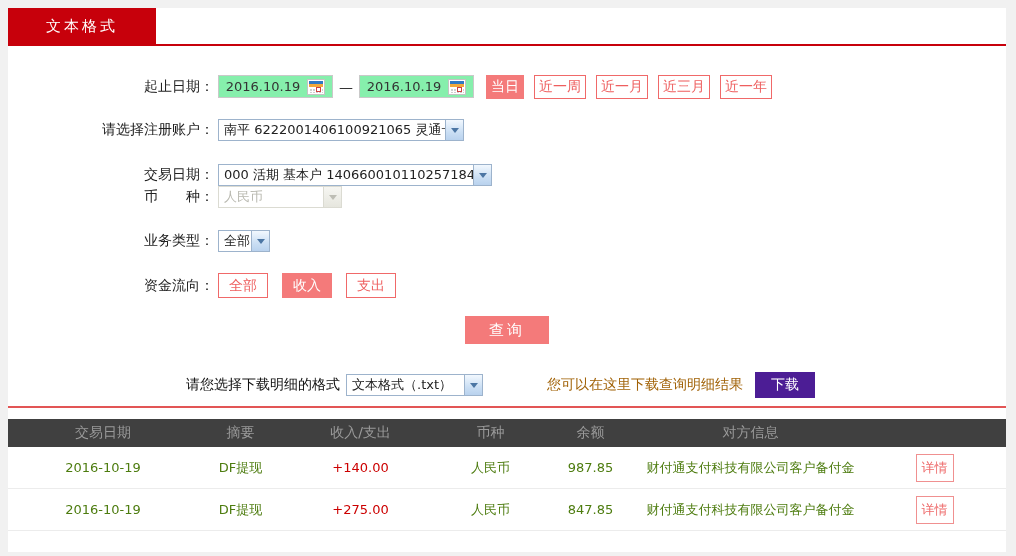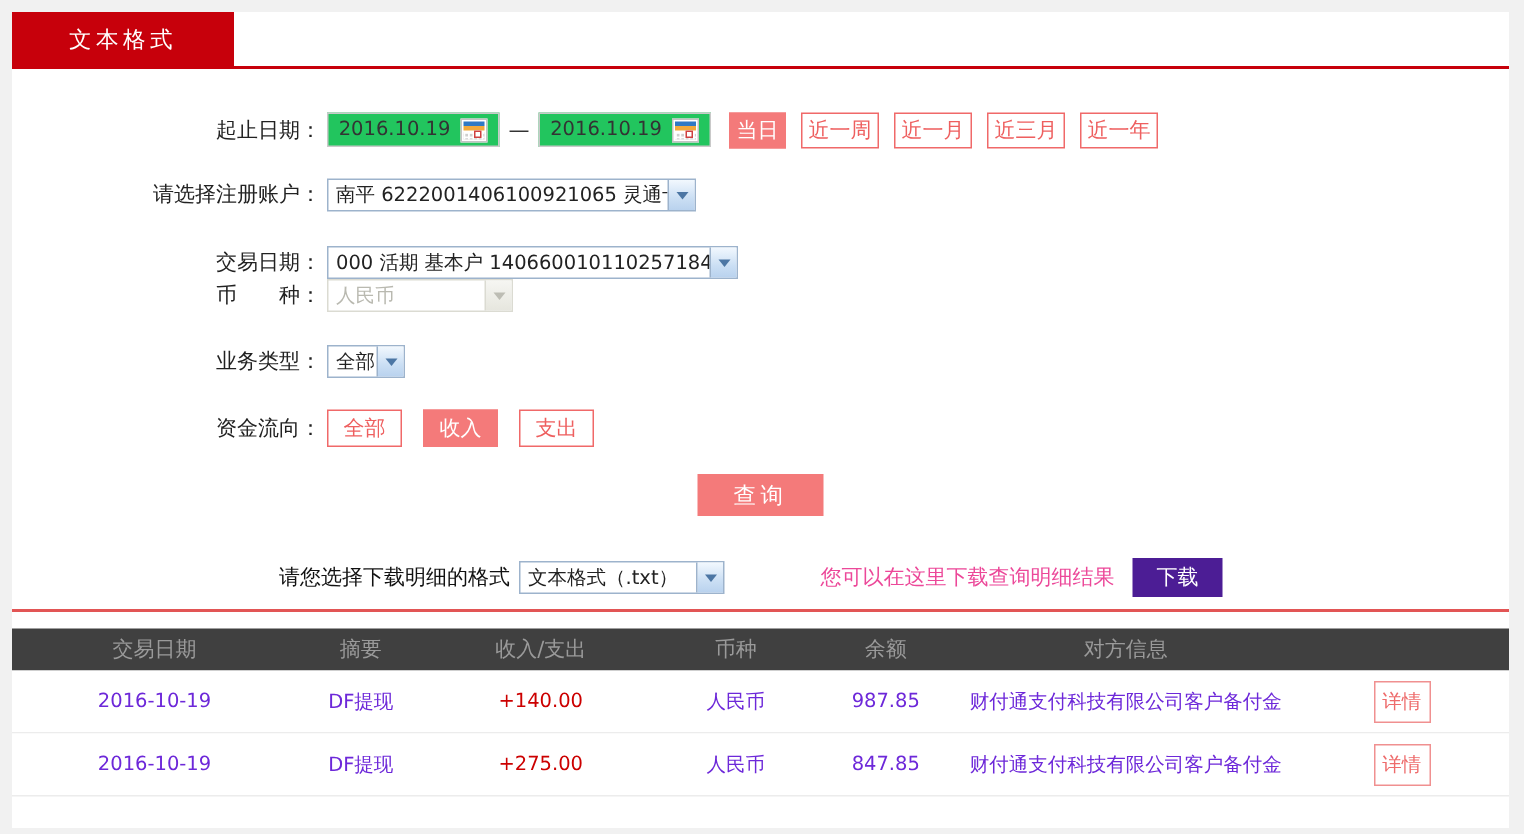--- a/index.html
+++ b/index.html
@@ -24,21 +24,21 @@
   .form-label { width:206px; text-align:right; font-size:14px; color:#222; flex-shrink:0; }
   .ctrl { margin-left:4px; display:flex; align-items:center; }
 
   .r1 { margin-top:29px; height:23px; }
   .r2 { margin-top:21px; height:22px; }
   .r3 { margin-top:23px; height:22px; }
   .r4 { height:22px; }
   .r5 { margin-top:22px; height:22px; }
   .r6 { margin-top:21px; height:25px; }
 
-  .date-box { width:115px; height:23px; border:1px solid #c9c9c9; background:#22c55e;
+  .date-box { width:115px; height:23px; border:1px solid #c9c9c9; background:#86efac;
               display:flex; align-items:center; padding:0 3px 0 0; }
   .date-box input { border:0; outline:none; width:88px; font-size:13px; text-align:center;
                     color:#333; font-family:inherit; background:transparent; }
   .cal { width:18px; height:16px; position:relative; display:block; border:1px solid #c3c3c3;
          background:#fff; cursor:pointer; flex-shrink:0; }
   .cal-bar1 { position:absolute; top:1px; left:1px; right:1px; height:3px; background:#2f79c4; }
   .cal-bar2 { position:absolute; top:4px; left:1px; right:1px; height:3px; background:#f2a93b; }
   .cal-grid { position:absolute; top:8px; left:1px; right:1px; bottom:1px;
               background-color:#cfcfcf;
               background-image:linear-gradient(#fff 1px, transparent 1px),
@@ -77,34 +77,34 @@
   .fbtn.active { background:#f47a7a; border-color:#f47a7a; color:#fff; }
 
   .query-row { margin-top:18px; display:flex; }
   .query-btn { margin-left:457px; width:84px; height:28px; background:#f47a7a; color:#fff;
                font-size:15px; letter-spacing:3px; border:none; cursor:pointer;
                display:flex; align-items:center; justify-content:center; font-family:inherit; }
 
   .dl-row { margin-top:28px; display:flex; align-items:center; }
   .dl-label { margin-left:178px; font-size:14px; color:#111; }
   .dl-sel { margin-left:6px; }
-  .dl-hint { margin-left:64px; font-size:14px; color:#ec4899; }
+  .dl-hint { margin-left:64px; font-size:14px; color:#a16207; }
   .dl-btn { margin-left:12px; width:60px; height:26px; background:#4c1d95; color:#fff; font-size:14px;
             display:flex; align-items:center; justify-content:center; cursor:pointer; }
 
   
   .table-topline { margin-top:8px; height:2px; background:#e25555; }
   .tbl { margin-top:11px; }
   .th-row { display:flex; align-items:center; height:28px; background:#404040;
             color:#9a9a9a; font-size:14px; }
   .tr { display:flex; align-items:center; height:42px; border-bottom:1px solid #ececec; background:#fff; }
   .cell { text-align:center; }
   .c1{width:190px} .c2{width:85px} .c3{width:155px} .c4{width:105px}
   .c5{width:95px} .c6{width:225px} .c7{width:143px}
-  .td { font-size:13px; color:#6d28d9; }
+  .td { font-size:13px; color:#4d7c0f; }
   .amount { color:#cc0000; }
   .detail-btn { display:inline-flex; align-items:center; justify-content:center;
                 width:38px; height:28px; border:1px solid #f09090; color:#ee6b6b; background:#fff;
                 font-size:13px; cursor:pointer; }
 </style>
 </head>
 <body>
 
 <div class="panel">
 

